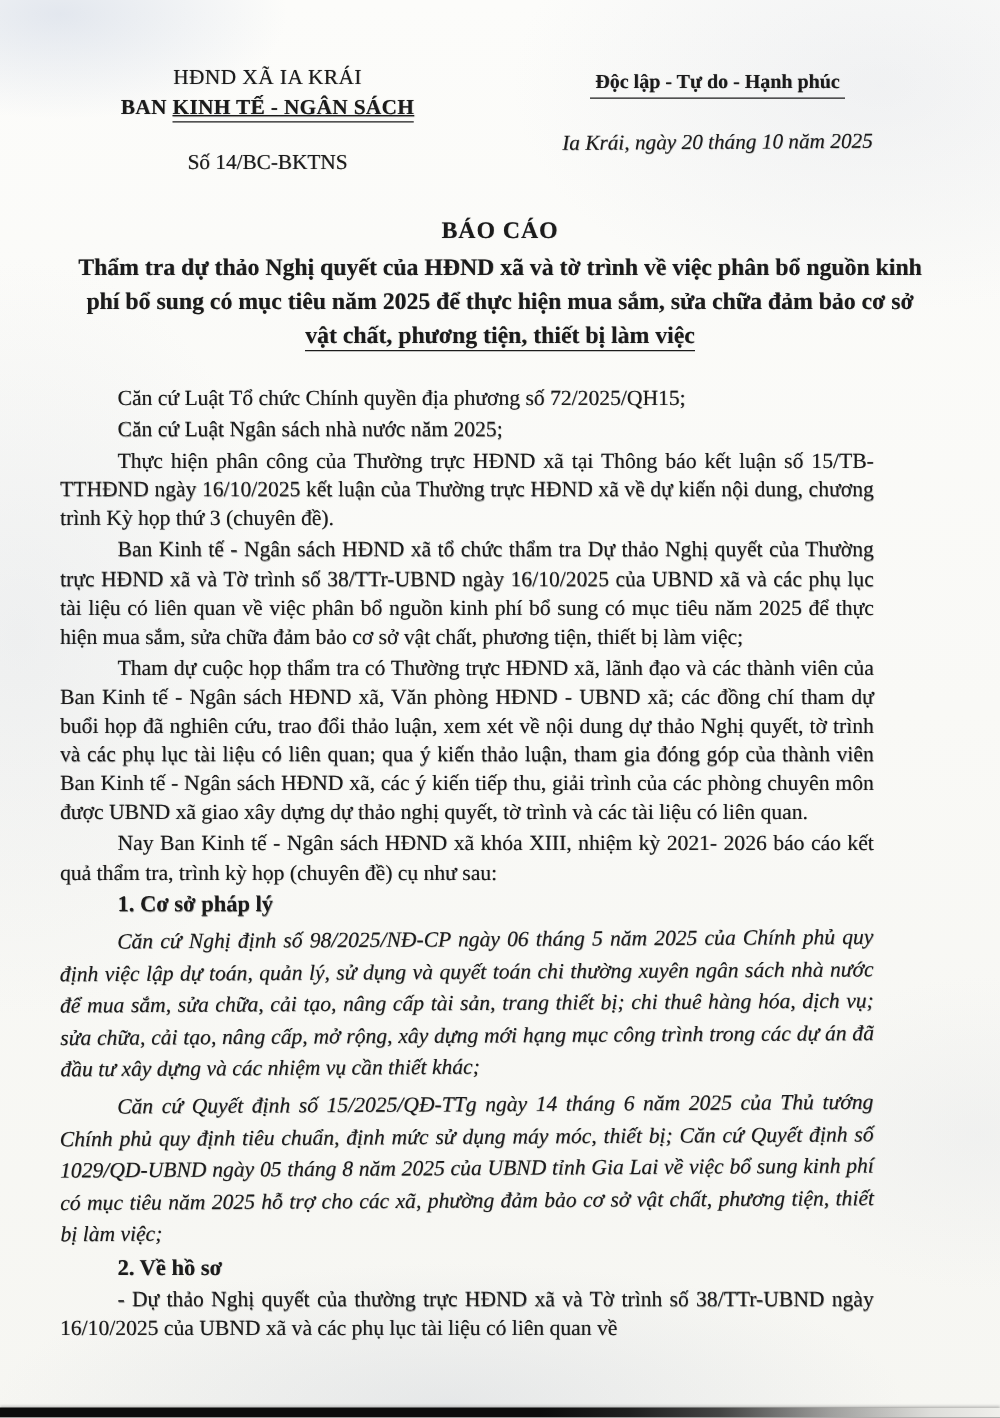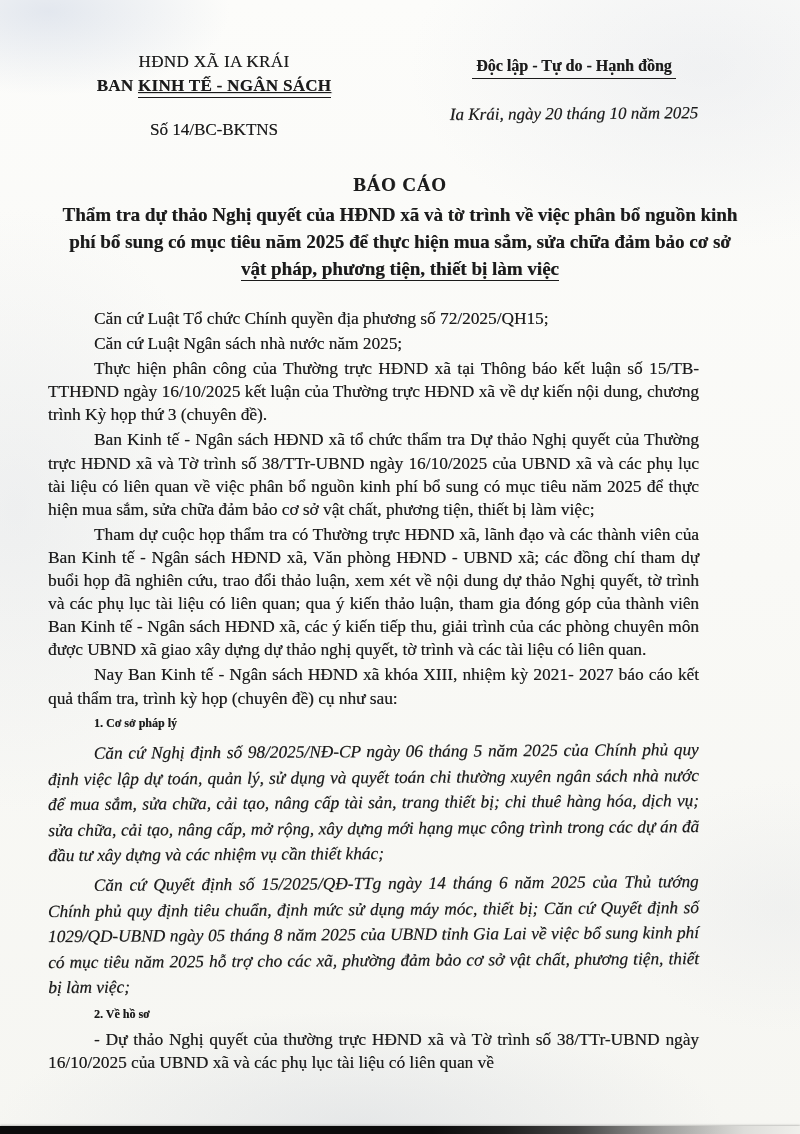--- a/index.html
+++ b/index.html
@@ -67,21 +67,21 @@
     margin: 25px 50px 0 48px;
     width: 651px;
     box-sizing: border-box;
     font-size: 17.3px;
     line-height: 23.1px;
     text-align: justify;
   }
   .body-block p { margin: 0 0 2px 0; text-indent: 46px; }
   .sec-heading {
     font-weight: bold;
-    font-size: 12px;
+    font-size: 18px;
     text-indent: 46px;
     margin: 3px 0 2px 0;
     text-align: left;
   }
   .italic-para {
     font-style: italic;
     line-height: 25.6px;
     margin-top: 4px !important;
     margin-bottom: 4px !important;
     transform: rotate(-0.35deg);
@@ -107,37 +107,37 @@
 
 <div class="page">
 
   <div class="header">
     <div class="hdr-left">
       <div class="org-line1">HĐND XÃ IA KRÁI</div>
       <div class="org-line2"><span>BAN </span><span class="u-part">KINH TẾ - NGÂN SÁCH</span></div>
       <div class="doc-number">Số 14/BC-BKTNS</div>
     </div>
     <div class="hdr-right">
-      <div><span class="motto">Độc lập - Tự do - Hạnh đồng</span></div>
+      <div><span class="motto">Độc lập - Tự do - Hạnh phúc</span></div>
       <div class="date-line">Ia Krái, ngày 20 tháng 10 năm 2025</div>
     </div>
   </div>
 
   <div class="title-block">
     <div class="title-kicker">BÁO CÁO</div>
-    <div class="title-main"><span>Thẩm tra dự thảo Nghị quyết của HĐND xã và tờ trình về việc phân bổ nguồn kinh phí bổ sung có mục tiêu năm 2025 để thực hiện mua sắm, sửa chữa đảm bảo cơ sở </span><span class="title-underline">vật pháp, phương tiện, thiết bị làm việc</span></div>
+    <div class="title-main"><span>Thẩm tra dự thảo Nghị quyết của HĐND xã và tờ trình về việc phân bổ nguồn kinh phí bổ sung có mục tiêu năm 2025 để thực hiện mua sắm, sửa chữa đảm bảo cơ sở </span><span class="title-underline">vật chất, phương tiện, thiết bị làm việc</span></div>
   </div>
 
   <div class="body-block">
     <p>Căn cứ Luật Tổ chức Chính quyền địa phương số 72/2025/QH15;</p>
     <p>Căn cứ Luật Ngân sách nhà nước năm 2025;</p>
     <p>Thực hiện phân công của Thường trực HĐND xã tại Thông báo kết luận số 15/TB-TTHĐND ngày 16/10/2025 kết luận của Thường trực HĐND xã về dự kiến nội dung, chương trình Kỳ họp thứ 3 (chuyên đề).</p>
     <p>Ban Kinh tế - Ngân sách HĐND xã tổ chức thẩm tra Dự thảo Nghị quyết của Thường trực HĐND xã và Tờ trình số 38/TTr-UBND ngày 16/10/2025 của UBND xã và các phụ lục tài liệu có liên quan về việc phân bổ nguồn kinh phí bổ sung có mục tiêu năm 2025 để thực hiện mua sắm, sửa chữa đảm bảo cơ sở vật chất, phương tiện, thiết bị làm việc;</p>
     <p>Tham dự cuộc họp thẩm tra có Thường trực HĐND xã, lãnh đạo và các thành viên của Ban Kinh tế - Ngân sách HĐND xã, Văn phòng HĐND - UBND xã; các đồng chí tham dự buổi họp đã nghiên cứu, trao đổi thảo luận, xem xét về nội dung dự thảo Nghị quyết, tờ trình và các phụ lục tài liệu có liên quan; qua ý kiến thảo luận, tham gia đóng góp của thành viên Ban Kinh tế - Ngân sách HĐND xã, các ý kiến tiếp thu, giải trình của các phòng chuyên môn được UBND xã giao xây dựng dự thảo nghị quyết, tờ trình và các tài liệu có liên quan.</p>
-    <p>Nay Ban Kinh tế - Ngân sách HĐND xã khóa XIII, nhiệm kỳ 2021- 2027 báo cáo kết quả thẩm tra, trình kỳ họp (chuyên đề) cụ như sau:</p>
+    <p>Nay Ban Kinh tế - Ngân sách HĐND xã khóa XIII, nhiệm kỳ 2021- 2026 báo cáo kết quả thẩm tra, trình kỳ họp (chuyên đề) cụ như sau:</p>
     <p class="sec-heading">1. Cơ sở pháp lý</p>
     <p class="italic-para">Căn cứ Nghị định số 98/2025/NĐ-CP ngày 06 tháng 5 năm 2025 của Chính phủ quy định việc lập dự toán, quản lý, sử dụng và quyết toán chi thường xuyên ngân sách nhà nước để mua sắm, sửa chữa, cải tạo, nâng cấp tài sản, trang thiết bị; chi thuê hàng hóa, dịch vụ; sửa chữa, cải tạo, nâng cấp, mở rộng, xây dựng mới hạng mục công trình trong các dự án đã đầu tư xây dựng và các nhiệm vụ cần thiết khác;</p>
     <p class="italic-para">Căn cứ Quyết định số 15/2025/QĐ-TTg ngày 14 tháng 6 năm 2025 của Thủ tướng Chính phủ quy định tiêu chuẩn, định mức sử dụng máy móc, thiết bị; Căn cứ Quyết định số 1029/QD-UBND ngày 05 tháng 8 năm 2025 của UBND tỉnh Gia Lai về việc bổ sung kinh phí có mục tiêu năm 2025 hỗ trợ cho các xã, phường đảm bảo cơ sở vật chất, phương tiện, thiết bị làm việc;</p>
     <p class="sec-heading">2. Về hồ sơ</p>
     <p>- Dự thảo Nghị quyết của thường trực HĐND xã và Tờ trình số 38/TTr-UBND ngày 16/10/2025 của UBND xã và các phụ lục tài liệu có liên quan về</p>
   </div>
 
   <div class="bottom-bar"></div>
 
 </div>

